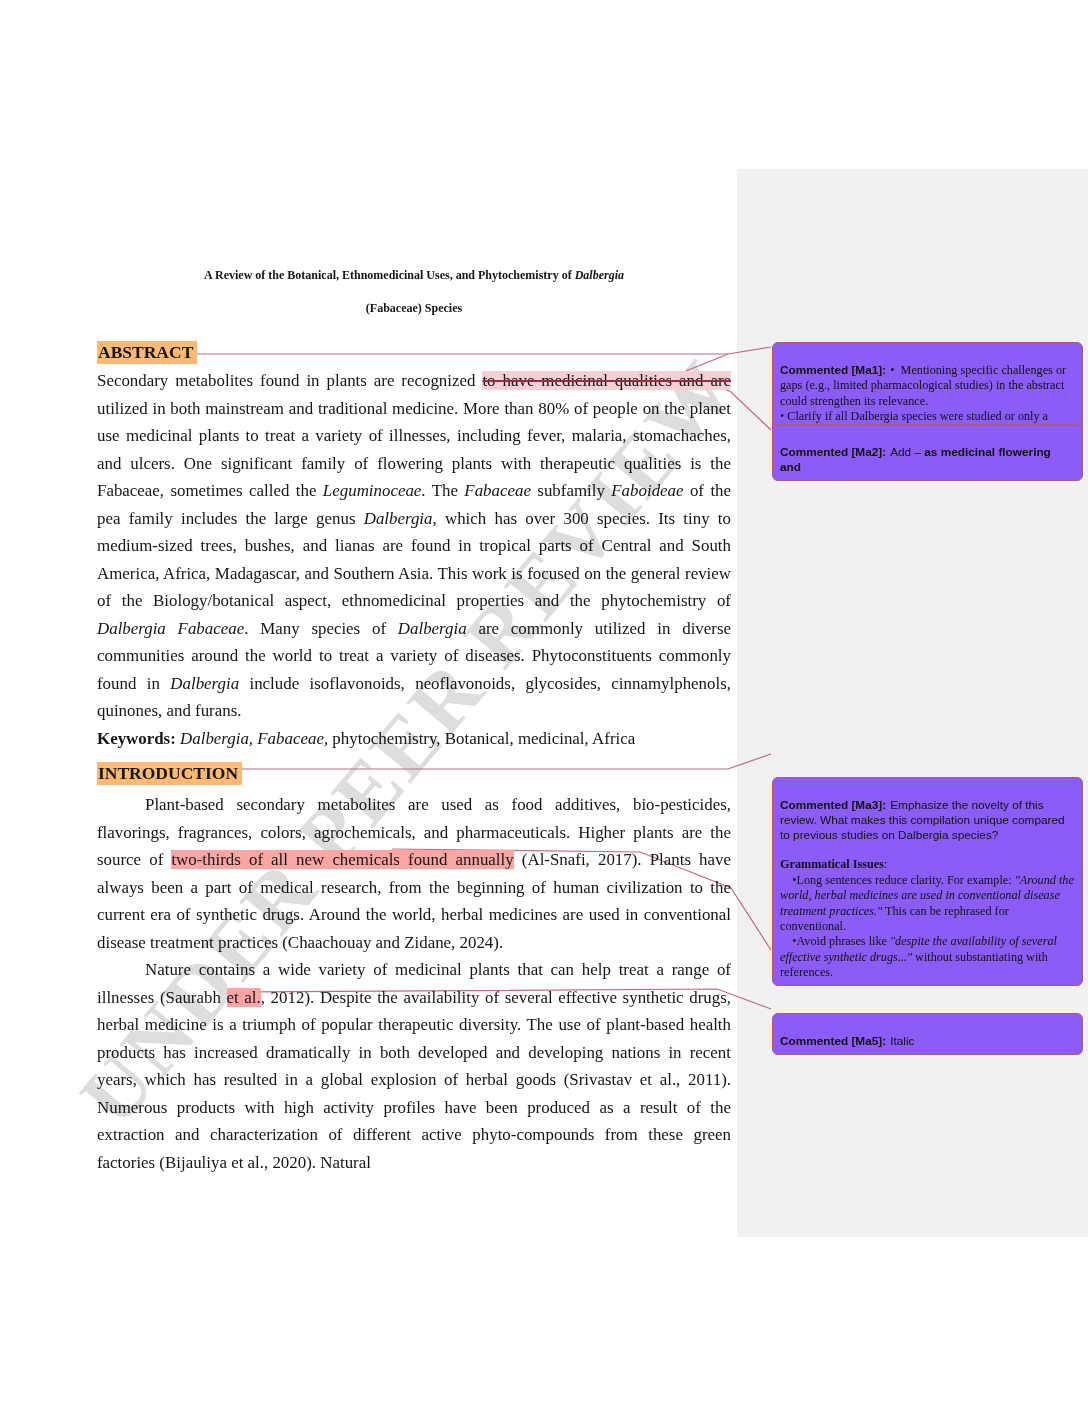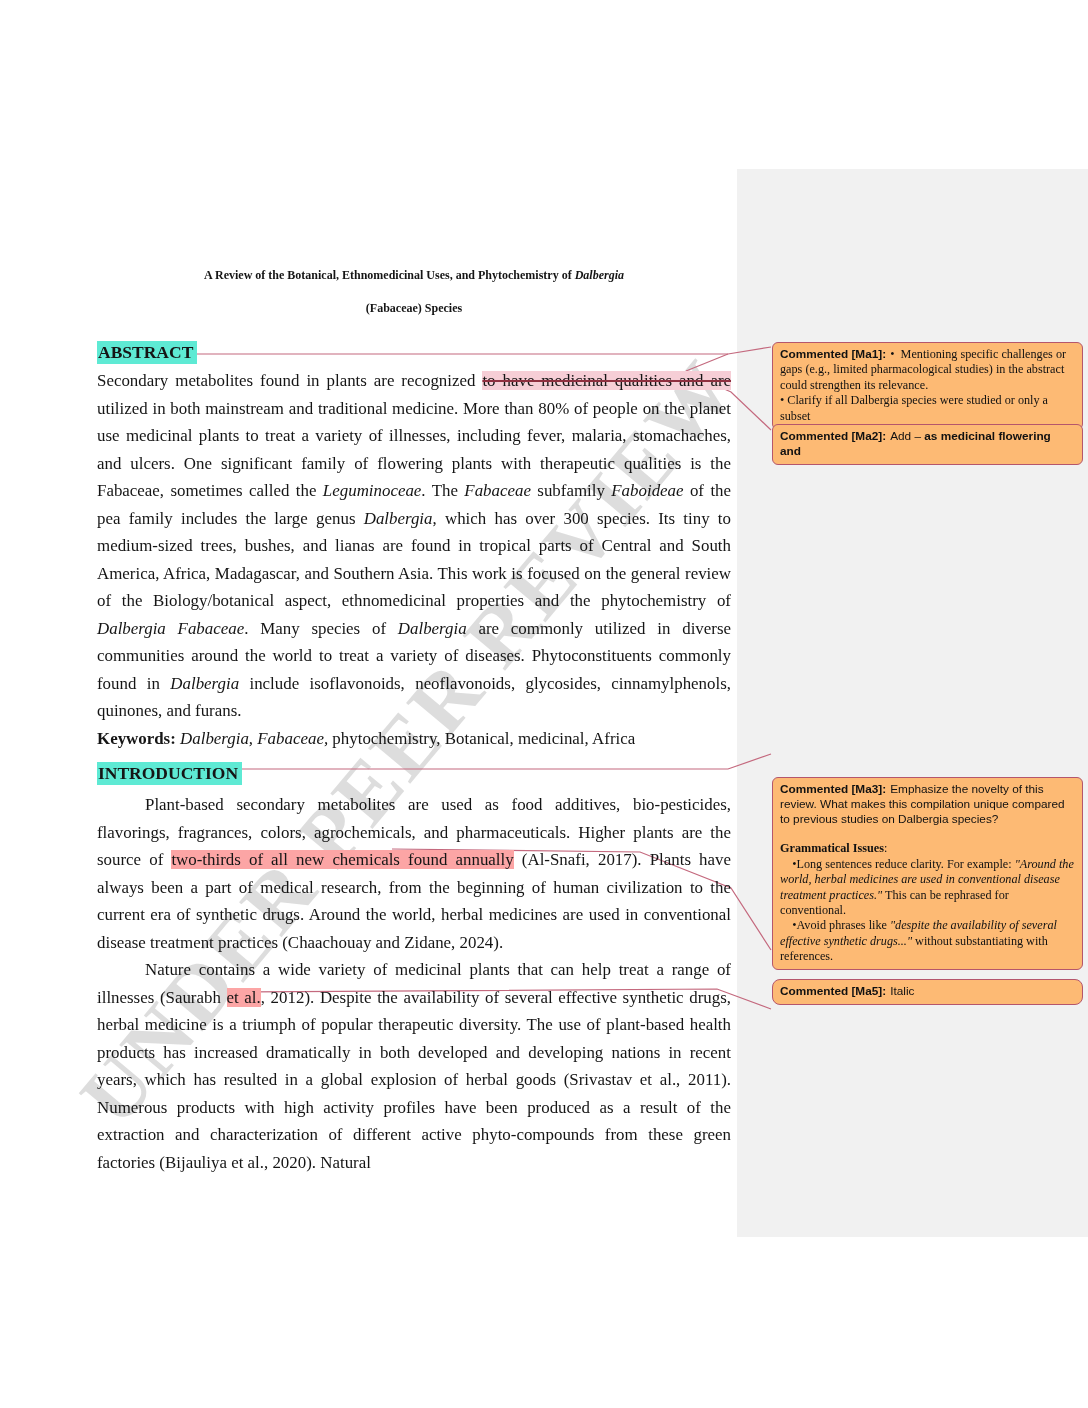--- a/index.html
+++ b/index.html
@@ -8,45 +8,45 @@
   
   #markup-panel{position:absolute;left:737px;top:169px;width:351px;height:1068px;background:#f1f1f1;z-index:0;}
   
   #watermark{position:absolute;left:408px;top:742px;transform:translate(-50%,-50%) rotate(-50deg);
              font-family:"Liberation Serif",serif;font-weight:700;font-size:84px;letter-spacing:3px;
              color:#9a9a9a;opacity:.33;white-space:nowrap;z-index:1;}
   
   #content{position:absolute;left:97px;top:259px;width:634px;z-index:2;}
   .doc-title{font-weight:700;font-size:12px;line-height:33px;text-align:center;}
   .section-heading{display:inline-block;font-weight:700;font-size:17.5px;line-height:22px;
-                   background:#5eead4;padding:0 4px 1px 1px;}
+                   background:#fdba74;padding:0 4px 1px 1px;}
   .h-wrap{margin:0;}
   .abstract-h{margin-top:16px;}
   .intro-h{margin-top:10px;}
   .para{font-size:16.9px;line-height:27.5px;text-align:justify;margin:0;}
   .first-gap{margin-top:3px;}
   .indent{text-indent:48px;}
   .intro-p1{margin-top:6px;}
   .b{font-weight:700;}
   .i{font-style:italic;}
   .hl{background:#fca5a5;}
   .strike{background:#f6ced6;text-decoration:line-through;text-decoration-color:#8f2f3f;text-decoration-thickness:1.5px;}
   
   .comment-card{position:absolute;left:772px;width:311px;box-sizing:border-box;
-                background:#fdba74;border:1.4px solid #b5566c;border-radius:6px;
-                padding:4px 7px 5px 7px;font-family:"Liberation Sans",sans-serif;
+                background:#8b5cf6;border:1.4px solid #b5566c;border-radius:6px;
+                padding:20px 7px 5px 7px;font-family:"Liberation Sans",sans-serif;
                 font-size:11.8px;line-height:1.26;color:#111;z-index:3;}
   .c-tag{font-weight:700;margin-right:4px;}
   .c-body{white-space:pre-wrap;}
   .c-body .serif{font-family:"Liberation Serif",serif;font-size:12.2px;}
   #cm-ma1{top:342px;}
   #cm-ma2{top:424px;}
   #cm-ma3{top:777px;}
   #cm-ma4{top:947px;}
-  #cm-ma5{top:979px;border-radius:8px;}
+  #cm-ma5{top:1013px;}
   
   #leader-lines{position:absolute;left:0;top:0;width:1088px;height:1408px;z-index:2;pointer-events:none;}
   #leader-lines path{fill:none;stroke:#c4697e;stroke-width:1.2;}
 </style>
 </head>
 <body>
 
 <div id="page">
 
   <div id="markup-panel"></div>

